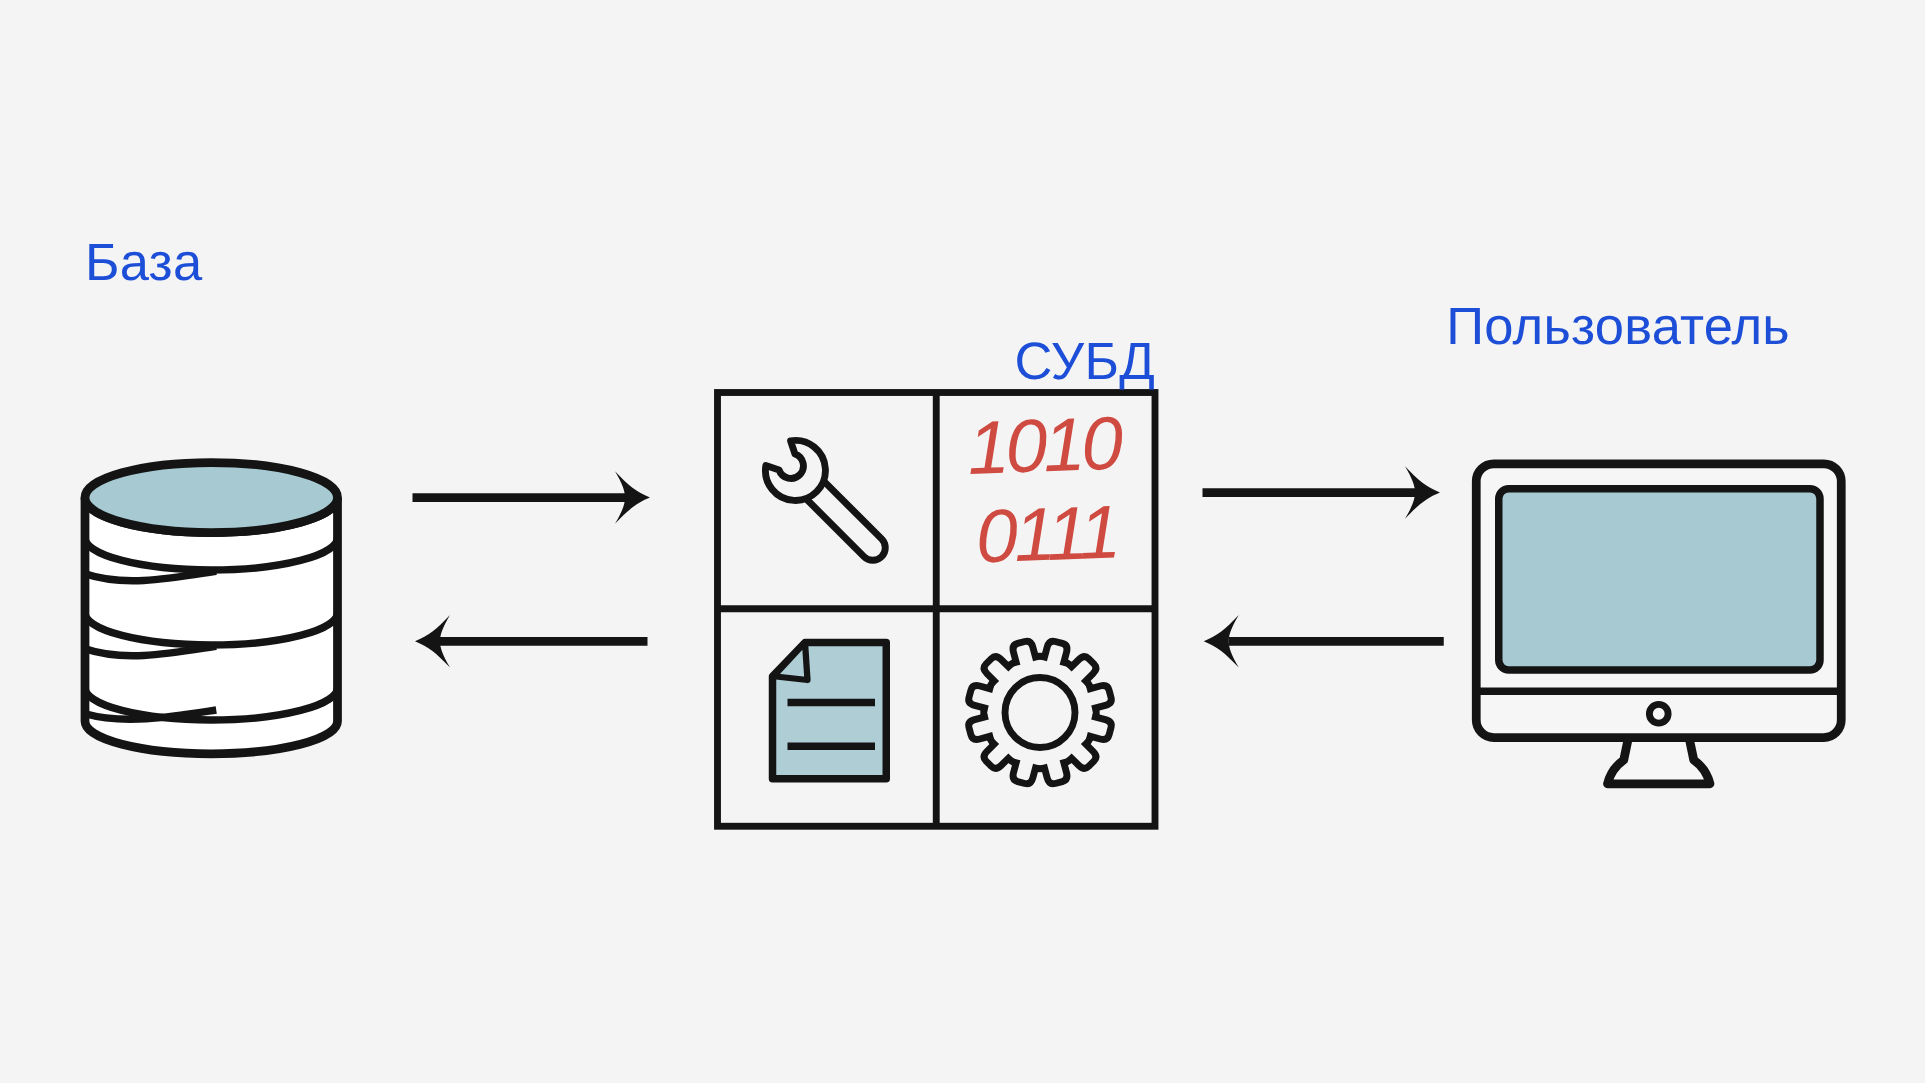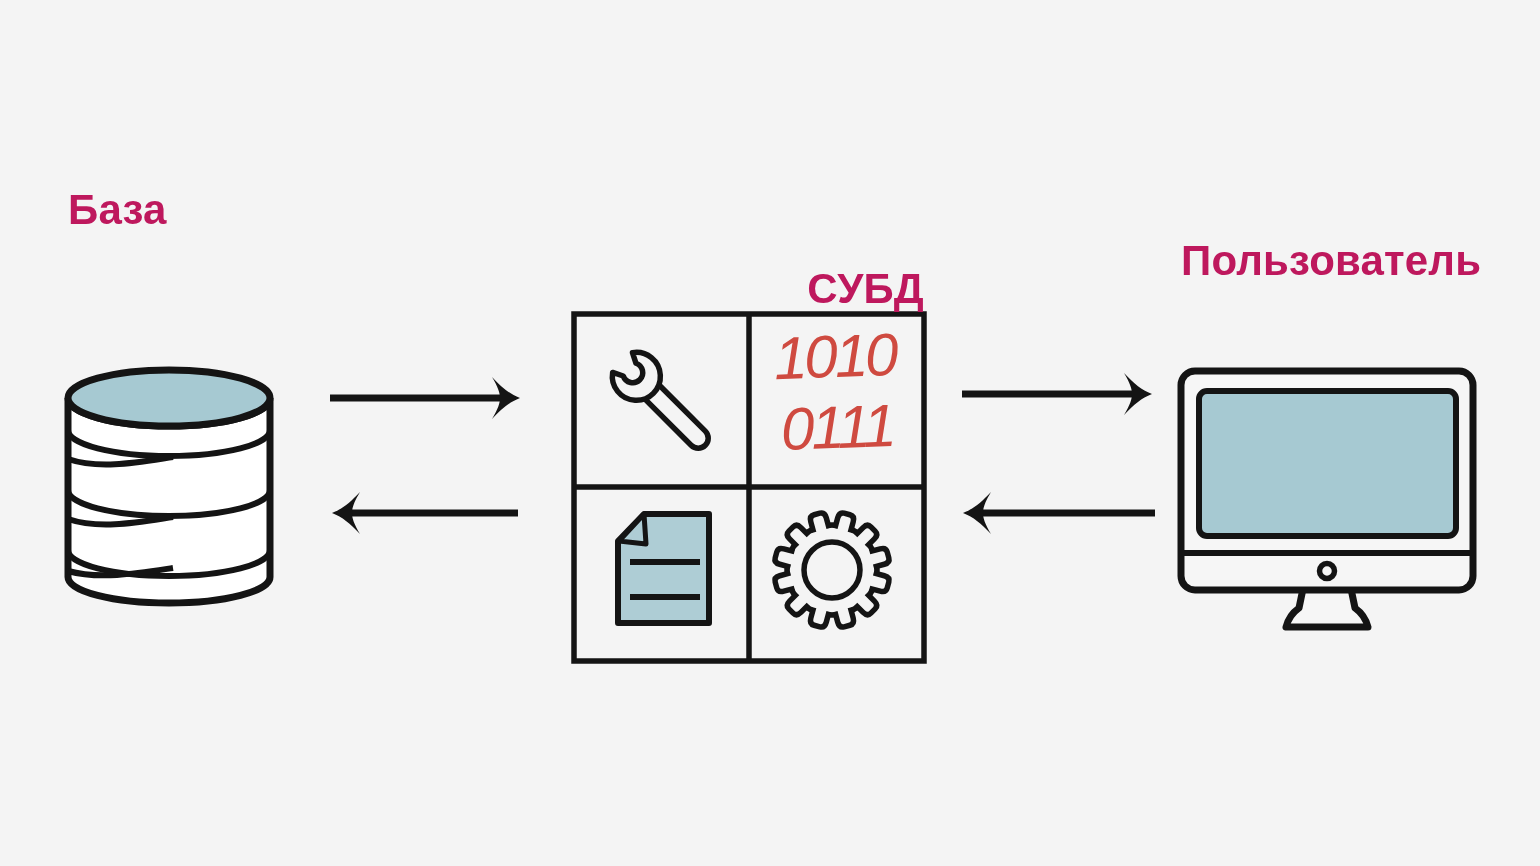--- a/index.html
+++ b/index.html
@@ -3,26 +3,26 @@
 <meta charset="utf-8">
 <style>
   html,body{margin:0;padding:0;background:#f4f4f4;}
   .stage{
     position:relative;width:1540px;height:866px;overflow:hidden;
     background:#f4f4f4;
     font-family:"Liberation Sans",sans-serif;
   }
   svg.art{position:absolute;left:0;top:0;}
   .label{
-    position:absolute;color:#be185d;font-size:42px;font-weight:700;
+    position:absolute;color:#1d4ed8;font-size:42px;font-weight:400;
     letter-spacing:.2px;white-space:nowrap;
   }
   .db-label{left:68px;top:184px;line-height:51px;}
   .dbms-label{left:574px;top:237px;width:350px;text-align:right;margin-top:28px;}
-  .user-label{left:1181px;top:237px;width:292px;text-align:right;}
+  .user-label{left:1157px;top:237px;width:292px;text-align:left;}
   .binary{
     position:absolute;left:749px;top:321px;width:174px;text-align:center;
     color:#cf4a40;font-style:italic;font-size:60px;line-height:71px;
     letter-spacing:-3px;transform:rotate(-2deg);
   }
   
   .ln{fill:none;stroke:#141414;stroke-width:6;}
   .ln7{fill:none;stroke:#141414;stroke-width:7;}
   .ln55{fill:none;stroke:#141414;stroke-width:5.5;}
   .wfill{fill:#ffffff;stroke:#141414;stroke-width:7;}

